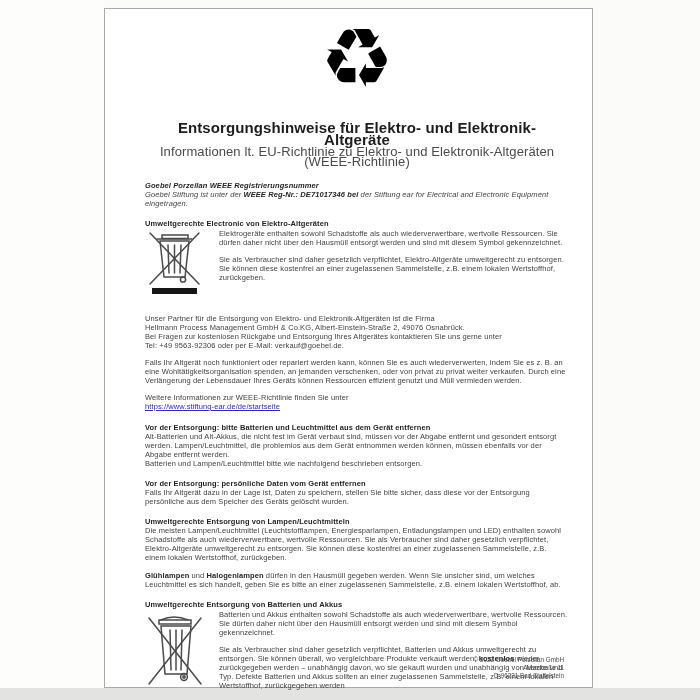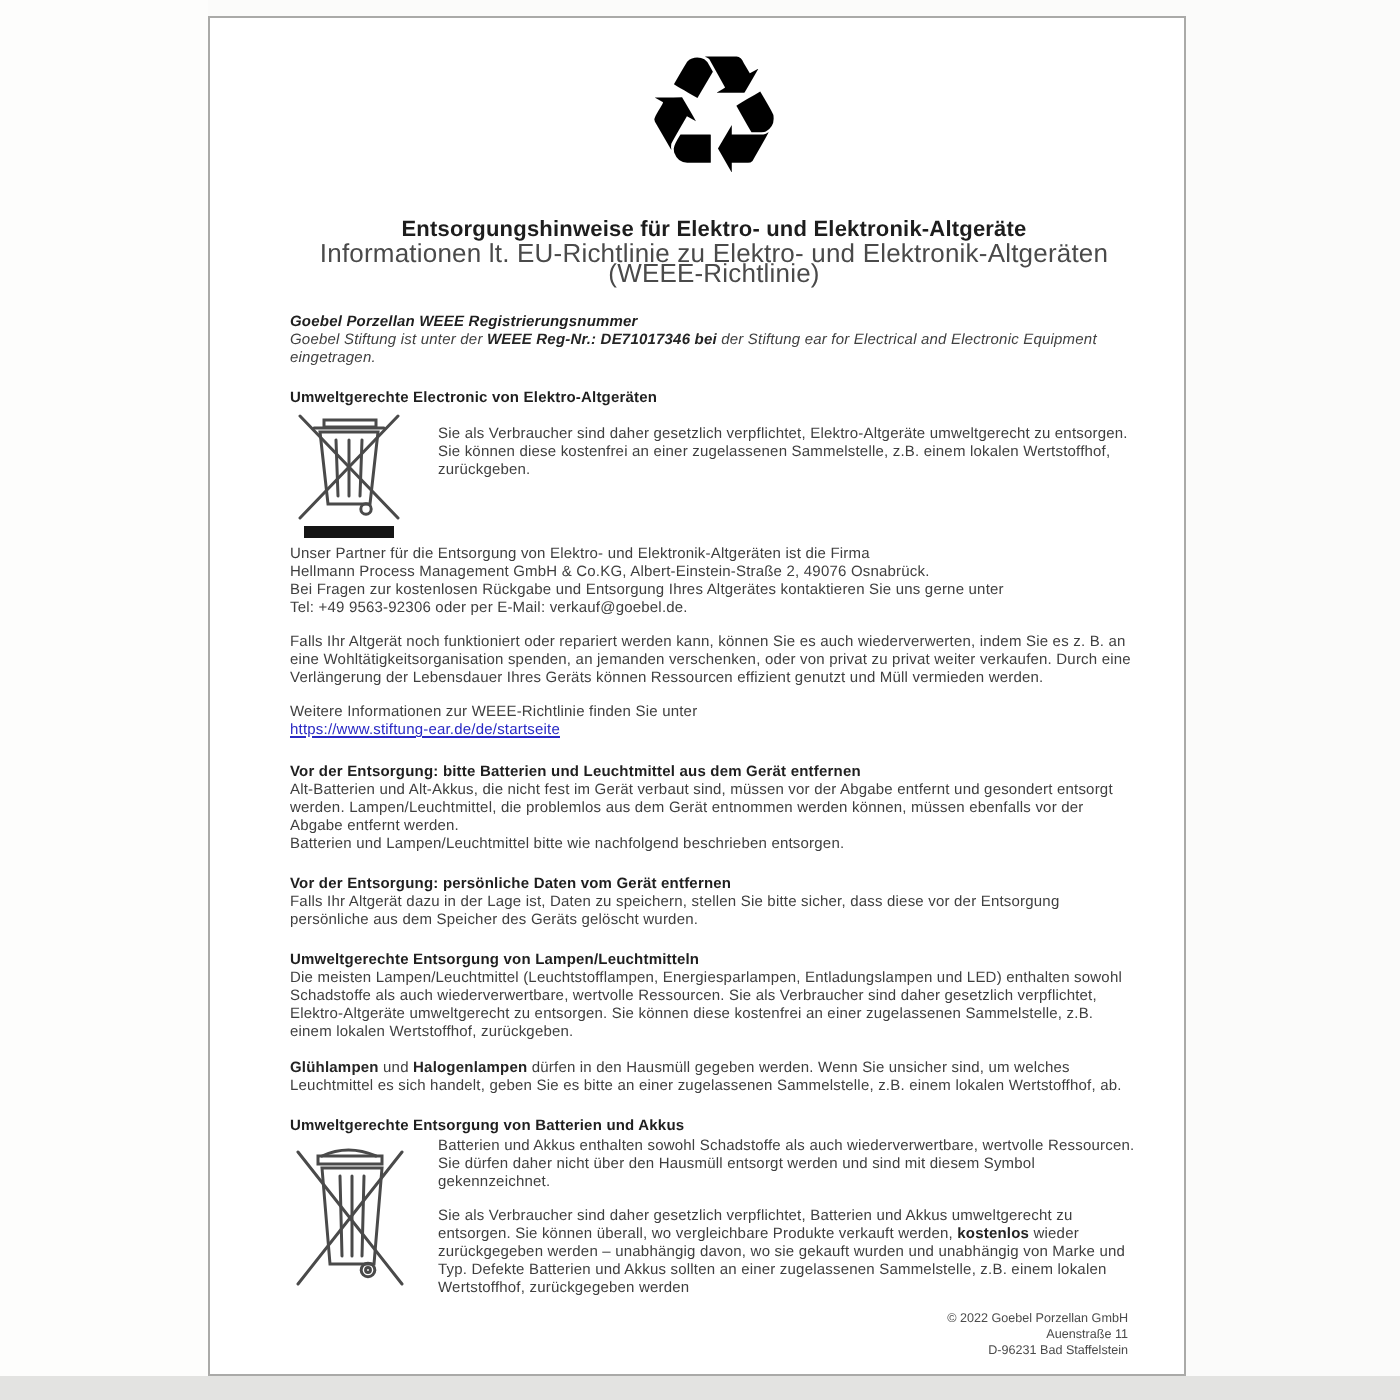--- a/index.html
+++ b/index.html
@@ -14,21 +14,21 @@
   .page{
     position:absolute;left:104px;top:8px;width:489px;height:680px;
     background:#ffffff;border:1px solid #aaaaa8;box-sizing:border-box;
   }
   .content{
     position:absolute;left:40px;top:8px;width:424px;
     color:#3f3f3f;font-size:7.5px;line-height:9px;letter-spacing:0.1px;
   }
   .recycle-wrap{text-align:center;height:84px;}
   .recycle-glyph{font-family:"DejaVu Sans",sans-serif;font-size:82px;line-height:84px;color:#000;display:inline-block;}
-  .doc-title{text-align:center;font-weight:bold;font-size:11px;line-height:12px;color:#1d1d1d;margin-top:8px;}
+  .doc-title{text-align:center;font-weight:bold;font-size:15px;line-height:12px;color:#1d1d1d;margin-top:21px;}
   .doc-subtitle{text-align:center;font-size:13px;line-height:10px;color:#4a4a4a;margin-top:1px;}
   .h{font-weight:bold;color:#1f1f1f;margin:0;}
   p{margin:0;}
   .sec{margin-top:11px;}
   .gap{margin-top:8px;}
   .iconrow{display:flex;margin-top:1px;}
   .icon-col{width:74px;flex:none;padding-top:2px;}
   .text-col{flex:1;}
   a.link{color:#2929c4;text-decoration:underline;cursor:pointer;}
   .footer{
@@ -72,26 +72,27 @@
               <line x1="29.5" y1="14" x2="29.5" y2="42"></line>
               <line x1="36" y1="14" x2="35" y2="42"></line>
               <circle cx="38" cy="48.5" r="2.6"></circle>
               <line x1="5" y1="2" x2="54" y2="53"></line>
               <line x1="54" y1="2" x2="5" y2="53"></line>
             </g>
             <rect x="7" y="57" width="45" height="6" fill="#151515"></rect>
           </svg>
         </div>
         <div class="text-col">
+          <p>Elektrogeräte enthalten sowohl Schadstoffe als auch wiederverwertbare, wertvolle Ressourcen. Sie dürfen daher nicht über den Hausmüll entsorgt werden und sind mit diesem Symbol gekennzeichnet.</p>
           <p class="gap">Sie als Verbraucher sind daher gesetzlich verpflichtet, Elektro-Altgeräte umweltgerecht zu entsorgen. Sie können diese kostenfrei an einer zugelassenen Sammelstelle, z.B. einem lokalen Wertstoffhof, zurückgeben.</p>
         </div>
       </div>
     </div>
 
-    <div class="sec" style="margin-top:0;">
+    <div class="sec" style="margin-top:17px;">
       <p>Unser Partner für die Entsorgung von Elektro- und Elektronik-Altgeräten ist die Firma</p>
       <p>Hellmann Process Management GmbH &amp; Co.KG, Albert-Einstein-Straße 2, 49076 Osnabrück.</p>
       <p>Bei Fragen zur kostenlosen Rückgabe und Entsorgung Ihres Altgerätes kontaktieren Sie uns gerne unter</p>
       <p>Tel: +49 9563-92306 oder per E-Mail: verkauf@goebel.de.</p>
     </div>
 
     <p class="sec" style="margin-top:8px;">Falls Ihr Altgerät noch funktioniert oder repariert werden kann, können Sie es auch wiederverwerten, indem Sie es z. B. an eine Wohltätigkeitsorganisation spenden, an jemanden verschenken, oder von privat zu privat weiter verkaufen. Durch eine Verlängerung der Lebensdauer Ihres Geräts können Ressourcen effizient genutzt und Müll vermieden werden.</p>
 
     <div class="sec" style="margin-top:8px;">
       <p>Weitere Informationen zur WEEE-Richtlinie finden Sie unter</p>

